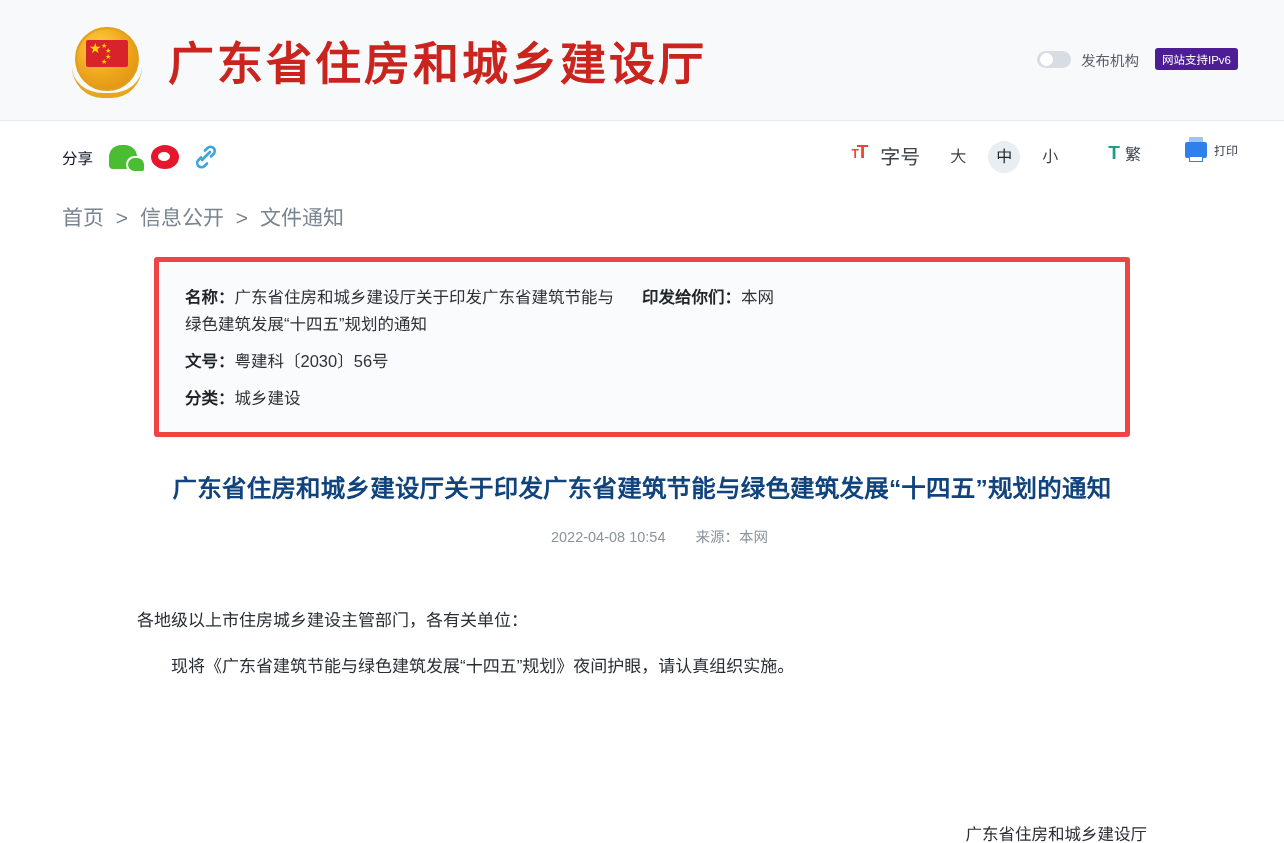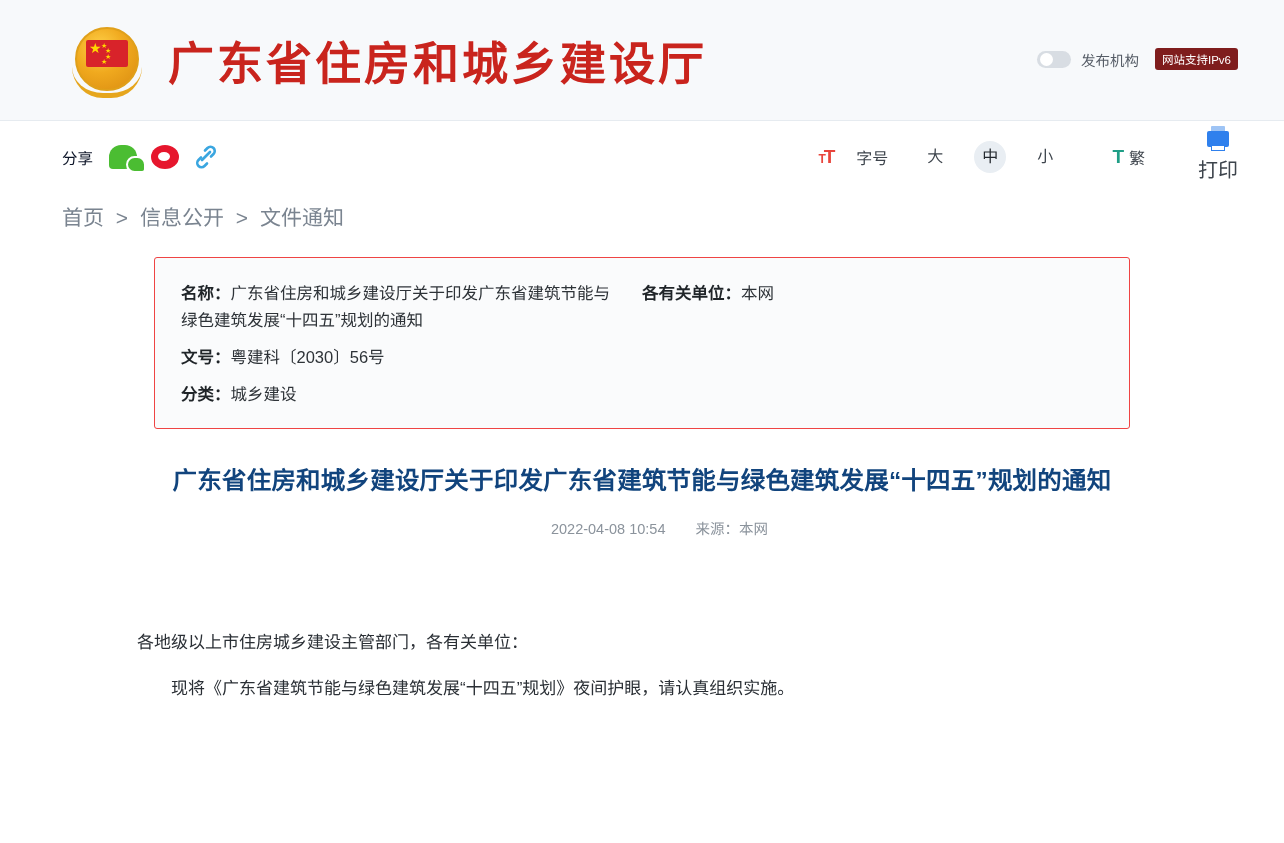--- a/index.html
+++ b/index.html
@@ -105,21 +105,21 @@
     background: #ffffff;
     top: 2px;
     left: 3px;
   }
   .night-label {
     font-size: 14.5px;
     color: #555c66;
   }
   .ipv6-badge {
     margin-left: 6px;
-    background: #7f1d1d;
+    background: #4c1d95;
     color: #ffffff;
     font-size: 11.5px;
     padding: 3px 7px;
     border-radius: 3px;
     white-space: nowrap;
   }
 
   
   .toolbar {
     position: relative;
@@ -176,33 +176,33 @@
   .ico-link {
     width: 26px; height: 24px;
     position: relative;
   }
   .ico-link svg { display: block; }
 
   .text-tools {
     position: absolute;
     right: 46px;
     display: flex;
-    align-items: center;
-    gap: 17px;
+    align-items: flex-start;
+    gap: 8px;
   }
   .fs-icon {
     color: #e8453c;
     font-weight: bold;
     font-size: 19px;
     margin-right: 6px;
     letter-spacing: -2px;
   }
   .fs-icon small { font-size: 12px; }
   .fs-label {
-    font-size: 16px;
+    font-size: 20px;
     color: #3d444c;
     margin-right: 14px;
   }
   .fs-opt {
     font-size: 16px;
     color: #3d444c;
     width: 32px;
     height: 32px;
     line-height: 32px;
     text-align: center;
@@ -224,23 +224,22 @@
   .trad .t-glyph {
     color: #1f9e86;
     font-weight: bold;
     font-size: 19px;
   }
   .print {
     margin-left: 36px;
     display: flex;
     align-items: center;
     gap: 7px;
-    font-size: 20px;
+    font-size: 12px;
     color: #3d444c;
-    flex-direction: column;
   }
   .printer {
     width: 22px; height: 16px;
     background: #2f80ed;
     border-radius: 2px;
     position: relative;
   }
   .printer::before {
     content: "";
     position: absolute;
@@ -267,21 +266,21 @@
   }
   .breadcrumb span { color: #7a8490; }
   .breadcrumb .sep { margin: 0 6px; }
 
   
   .meta-card {
     margin: 26px auto 0 auto;
     width: 976px;
     box-sizing: border-box;
     background: #fafbfc;
-    border: 1px solid #ef4444;
+    border: 5px solid #ef4444;
     border-radius: 3px;
     padding: 22px 26px 20px 26px;
     display: flex;
   }
   .meta-col { width: 50%; }
   .meta-col.left { padding-right: 18px; box-sizing: border-box; }
   .meta-row {
     font-size: 16.5px;
     line-height: 27px;
     color: #2e3338;
@@ -304,21 +303,21 @@
   .article-sub {
     margin-top: 18px;
     text-align: center;
     font-size: 14.5px;
     color: #8b939c;
     padding-left: 35px;
   }
   .article-sub .gap { display: inline-block; width: 22px; }
 
   .article-body {
-    margin: 88px auto 0 auto;
+    margin: 58px auto 0 auto;
     width: 1010px;
     font-size: 17px;
     line-height: 34px;
     color: #2a2f35;
   }
   .article-body p { margin: 0 0 12px 0; }
   .article-body p.indent { text-indent: 34px; }
 
   .sign {
     margin: 130px auto 0 auto;
@@ -403,21 +402,21 @@
     </div>
     <div class="meta-row">
       <span class="meta-key">文号：</span><span>粤建科〔2030〕56号</span>
     </div>
     <div class="meta-row">
       <span class="meta-key">分类：</span><span>城乡建设</span>
     </div>
   </div>
   <div class="meta-col right">
     <div class="meta-row">
-      <span class="meta-key">各有关单位：</span><span>本网</span>
+      <span class="meta-key">印发给你们：</span><span>本网</span>
     </div>
   </div>
 </div>
 
 <div class="article-title">广东省住房和城乡建设厅关于印发广东省建筑节能与绿色建筑发展“十四五”规划的通知</div>
 <div class="article-sub">
   <span>2022-04-08  10:54</span>
   <span class="gap"></span>
   <span>来源：本网</span>
 </div>

